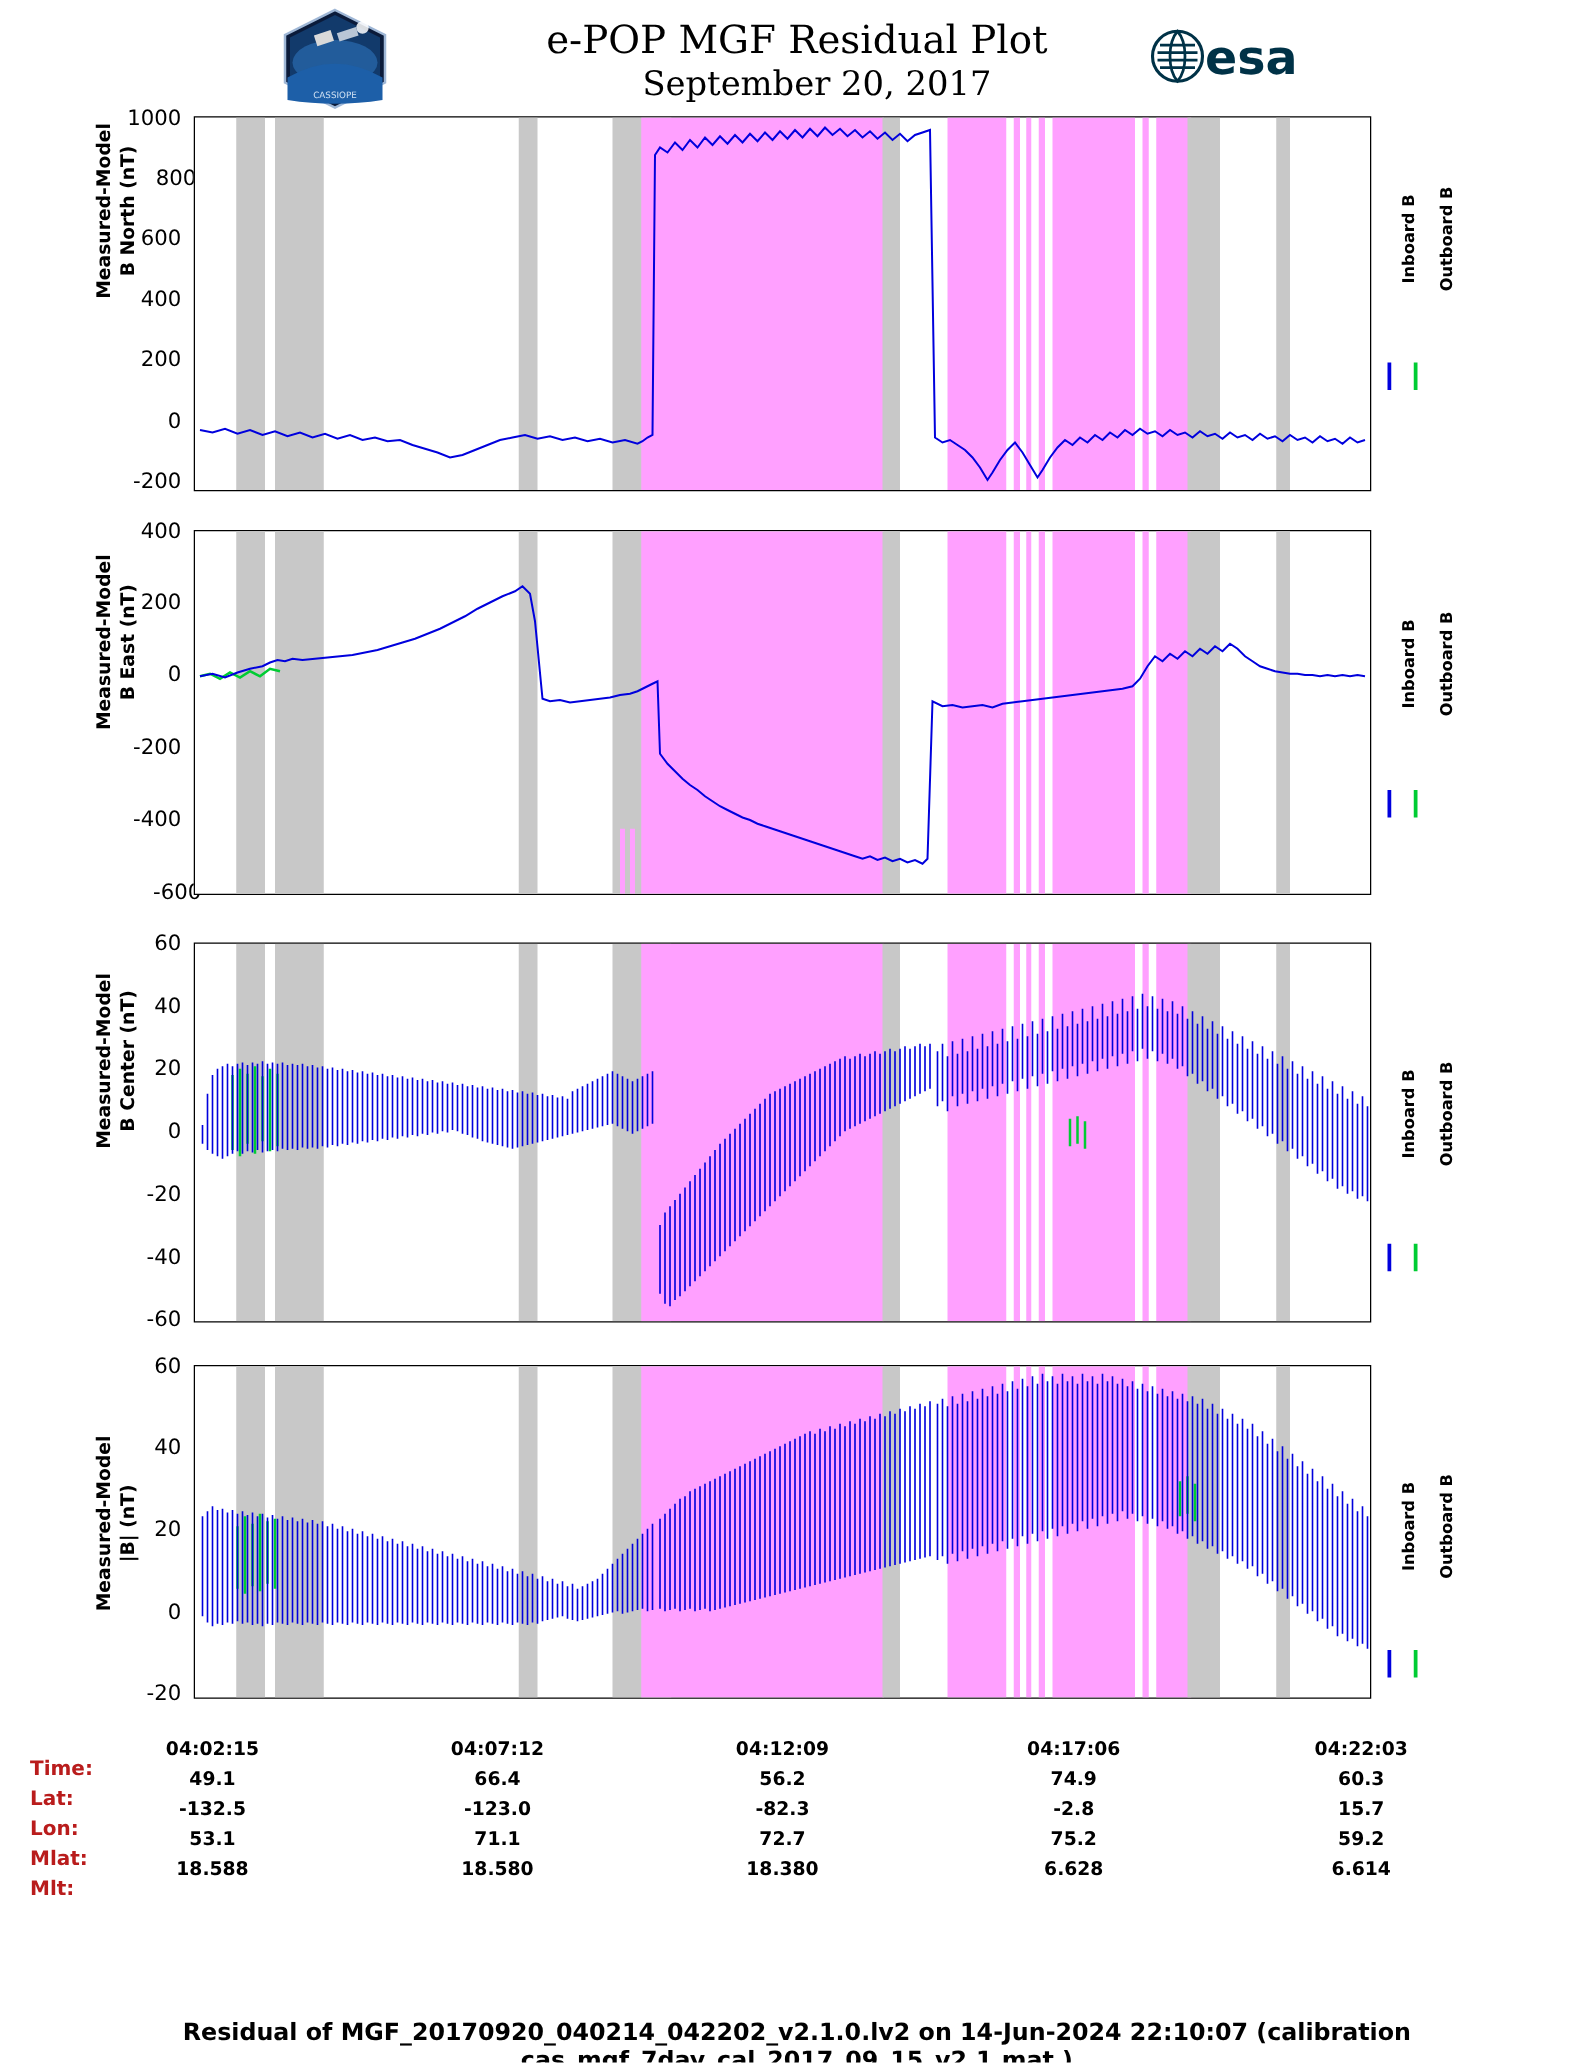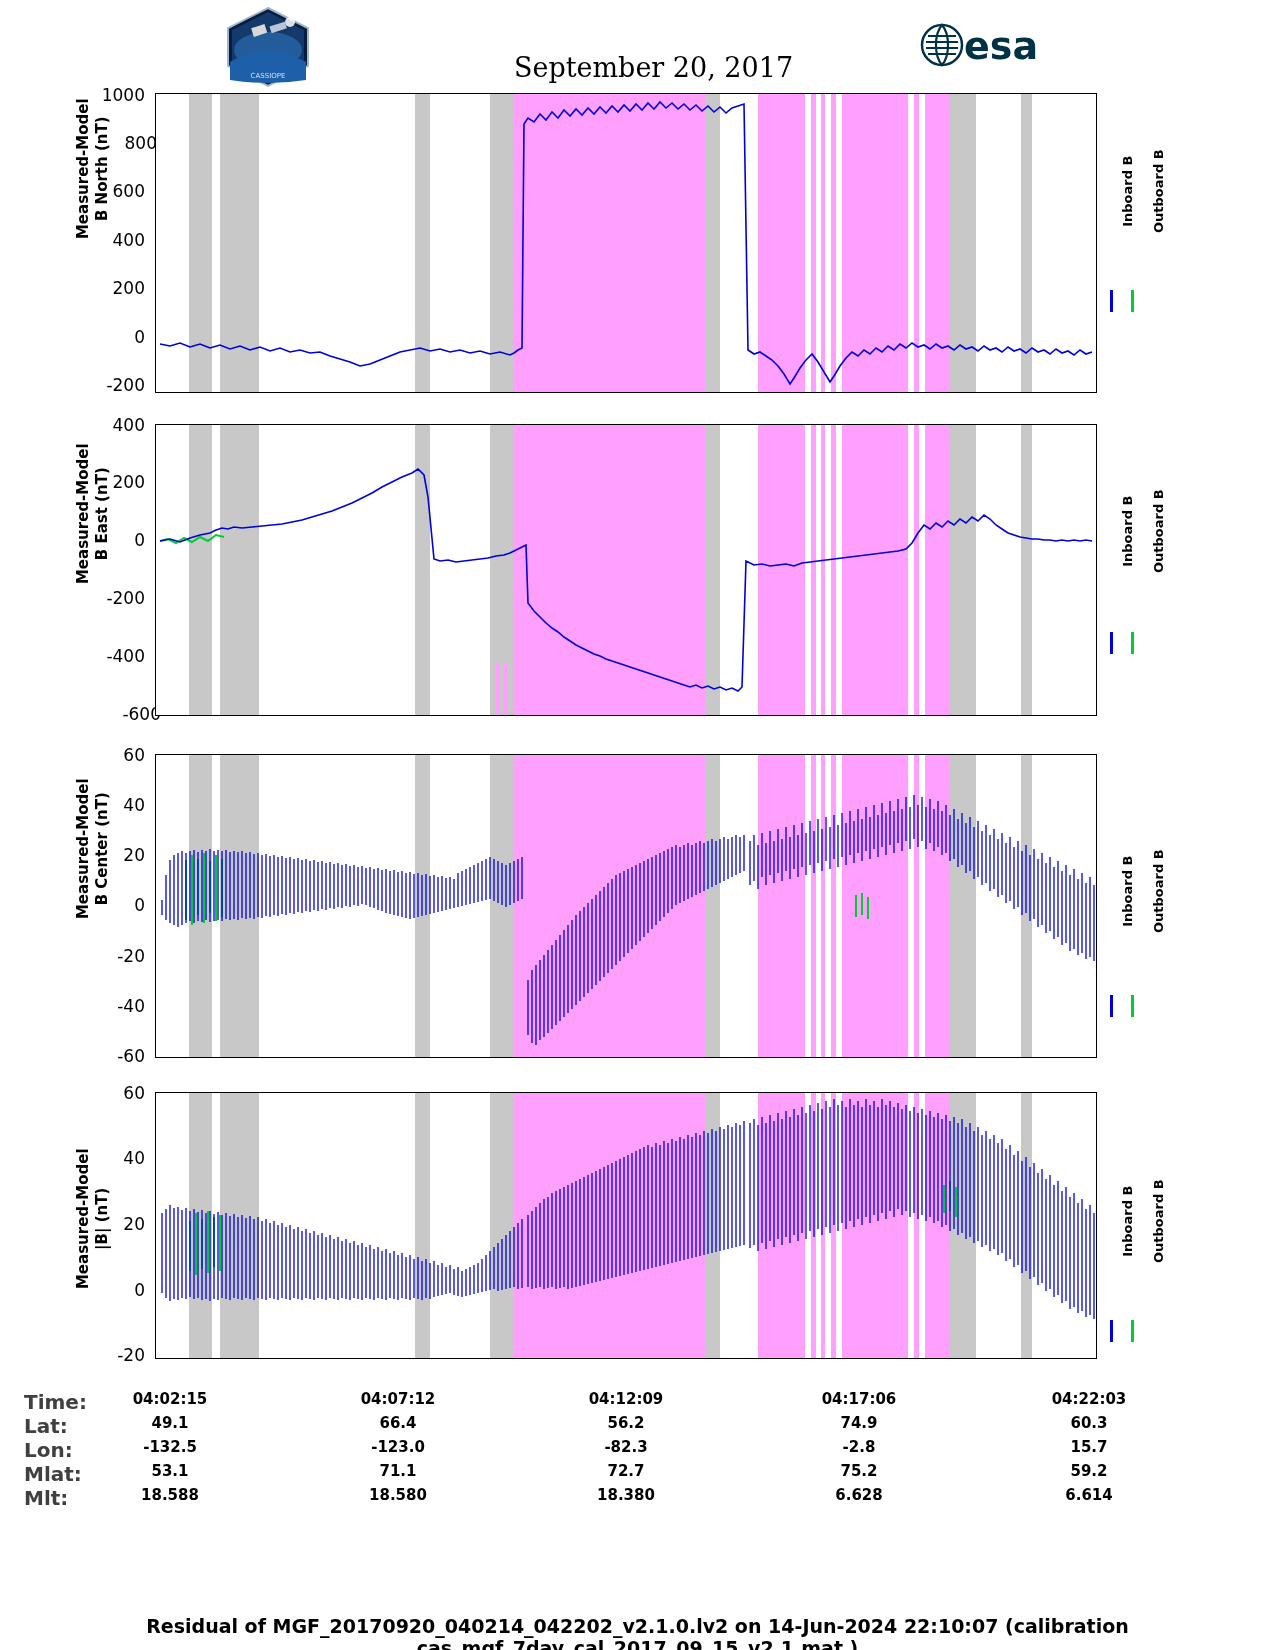--- a/index.html
+++ b/index.html
@@ -51,21 +51,21 @@
   .legend-line{position:absolute;width:2.5px;height:22px;}
   
   .shade{position:absolute;top:0;bottom:0;}
   .gray{background:#c8c8c8;}
   .pink{background:#ffa0ff;}
   
   svg.trace{position:absolute;left:0;top:0;}
   
   .bottom{position:absolute;left:0;top:1390px;width:1275px;}
   .brow{position:relative;height:24px;}
-  .blabel{position:absolute;left:24px;font-size:20px;font-weight:bold;color:#404040;}
+  .blabel{position:absolute;left:24px;font-size:16px;font-weight:bold;color:#b91c1c;margin-top:15px;}
   .bval{position:absolute;font-size:15px;font-weight:bold;color:#000;text-align:center;width:140px;}
   .footer{
     position:absolute;left:0;top:1615px;width:1275px;text-align:center;
     font-size:19px;font-weight:bold;color:#000;
   }
 </style>
 </head>
 <body>
 
 <div class="header">
@@ -74,20 +74,21 @@
       <polygon points="46,2 86,22 86,60 46,80 6,60 6,22" fill="#0b1b3a" stroke="#9fb7d6" stroke-width="2"></polygon>
       <polygon points="46,6 82,24 82,58 46,76 10,58 10,24" fill="#123a6b"></polygon>
       <ellipse cx="46" cy="44" rx="34" ry="18" fill="#2b6fb5" opacity="0.65"></ellipse>
       <path d="M8,56 Q46,34 84,56 L84,74 Q46,80 8,74 Z" fill="#1d5fa8"></path>
       <rect x="30" y="20" width="14" height="9" fill="#d9d9d9" transform="rotate(-18 37 24)"></rect>
       <rect x="48" y="18" width="16" height="7" fill="#b9c6d6" transform="rotate(-18 56 21)"></rect>
       <circle cx="68" cy="16" r="5" fill="#ffffff" opacity="0.85"></circle>
       <text x="46" y="72" font-size="7" fill="#cfe0f2" text-anchor="middle" font-family="DejaVu Sans">CASSIOPE</text>
     </svg>
   </div>
+  <div class="title-main">e-POP MGF Residual Plot</div>
   <div class="title-sub">September 20, 2017</div>
   <div class="esa-logo">
     <svg width="125" height="46" viewBox="0 0 125 46">
       <g fill="#003247">
         <circle cx="22" cy="23" r="20" fill="none" stroke="#003247" stroke-width="2.5"></circle>
         <path d="M8,14 h28 M6,20 h32 M6,26 h32 M8,32 h28" stroke="#003247" stroke-width="2.2" fill="none"></path>
         <path d="M22,3 C14,12 14,34 22,43 C30,34 30,12 22,3 Z" fill="none" stroke="#003247" stroke-width="2.2"></path>
       </g>
       <text x="44" y="37" font-size="38" font-weight="bold" fill="#003247" font-family="DejaVu Sans">esa</text>
     </svg>

